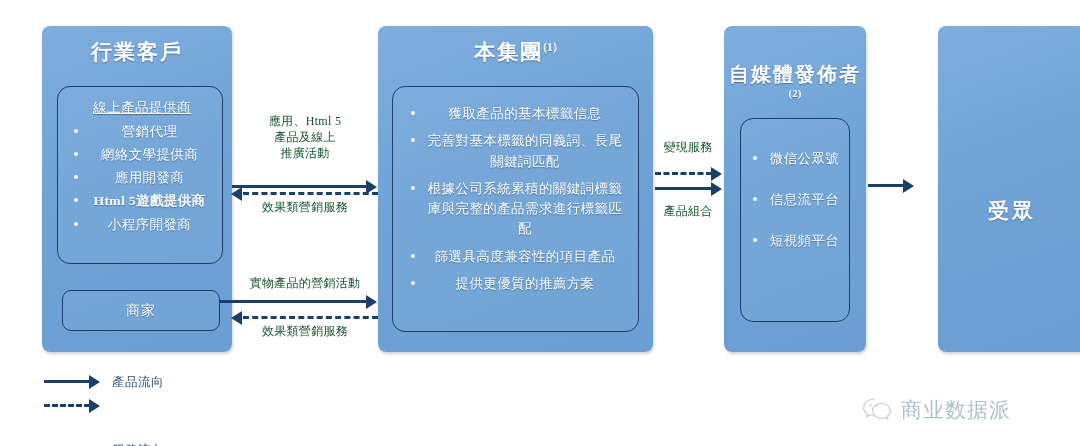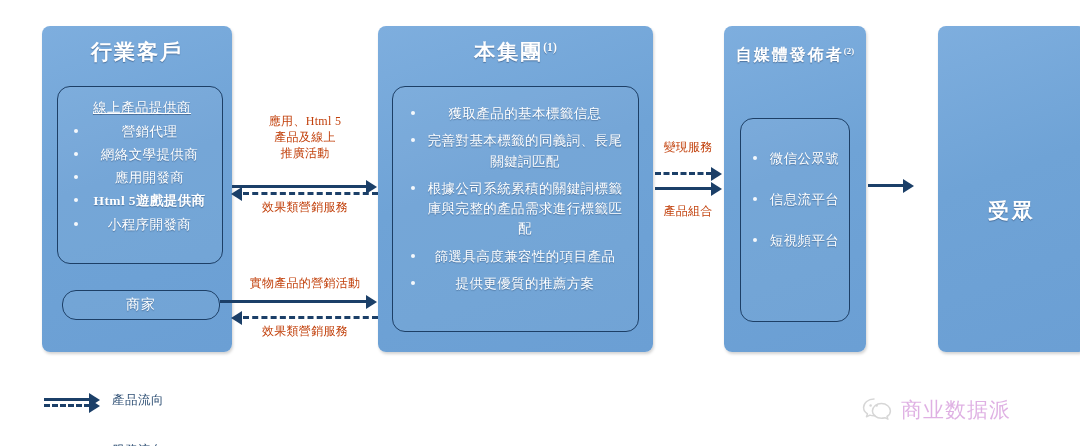--- a/index.html
+++ b/index.html
@@ -79,38 +79,38 @@
     position:absolute;width:0;height:0;
     border-left:11px solid #1b3f68;
     border-top:7px solid transparent;border-bottom:7px solid transparent;
   }
   .head-l{
     position:absolute;width:0;height:0;
     border-right:11px solid #1b3f68;
     border-top:7px solid transparent;border-bottom:7px solid transparent;
   }
   .conn-label{
-    position:absolute;text-align:center;color:#c2410c;
+    position:absolute;text-align:center;color:#14532d;
     font-size:12px;line-height:1.35;letter-spacing:.3px;
   }
 
   
   .legend-row{position:absolute;}
   .legend-text{
     position:absolute;color:#2e4f74;font-size:12.5px;letter-spacing:.5px;
   }
 
   
   #watermark{
     position:absolute;left:862px;top:396px;
     display:flex;align-items:center;gap:7px;
     opacity:.34;
   }
   #watermark .wm-text{
-    color:#a21caf;font-size:21px;letter-spacing:1px;
+    color:#0c4a6e;font-size:21px;letter-spacing:1px;
     font-family:"DejaVu Sans","Liberation Sans",sans-serif;
   }
 </style>
 </head>
 <body>
 
 <div id="stage">
 
   <div class="col" style="left:42px;top:26px;width:190px;height:326px;">
     <div class="col-title" style="top:14px;font-size:21px;">行業客戶</div>
@@ -120,42 +120,42 @@
     <div class="lead">線上產品提供商</div>
     <ul class="blist">
       <li>營銷代理</li>
       <li>網絡文學提供商</li>
       <li>應用開發商</li>
       <li style="font-weight:bold;">Html 5遊戲提供商</li>
       <li>小程序開發商</li>
     </ul>
   </div>
 
-  <div class="panel-flat" style="left:62px;top:290px;width:158px;height:30px;border-radius:14px;">
+  <div class="panel-flat" style="left:62px;top:290px;width:158px;height:41px;">
     <span>商家</span>
   </div>
 
   <div class="col" style="left:378px;top:26px;width:275px;height:326px;">
     <div class="col-title" style="top:14px;font-size:21px;">
       <span>本集團</span><sup>(1)</sup>
     </div>
   </div>
 
   <div class="panel" style="left:392px;top:86px;width:247px;height:246px;padding:17px 12px 0 14px;">
     <ul class="blist wide">
       <li>獲取產品的基本標籤信息</li>
       <li>完善對基本標籤的同義詞、長尾關鍵詞匹配</li>
       <li>根據公司系統累積的關鍵詞標籤庫與完整的產品需求進行標籤匹配</li>
       <li>篩選具高度兼容性的項目產品</li>
       <li>提供更優質的推薦方案</li>
     </ul>
   </div>
 
   <div class="col" style="left:724px;top:26px;width:142px;height:326px;">
-    <div class="col-title" style="top:20px;font-size:16px;">
+    <div class="col-title" style="top:37px;font-size:20px;">
       <span>自媒體發佈者</span><sup>(2)</sup>
     </div>
   </div>
 
   <div class="panel" style="left:740px;top:118px;width:110px;height:204px;padding:30px 6px 0 8px;">
     <ul class="blist spaced">
       <li>微信公眾號</li>
       <li>信息流平台</li>
       <li>短視頻平台</li>
     </ul>
@@ -187,21 +187,21 @@
   <div class="arrow-dash" style="left:655px;top:172px;width:57px;"></div>
   <div class="head-r" style="left:711px;top:166.5px;"></div>
 
   <div class="arrow-solid" style="left:655px;top:187px;width:57px;"></div>
   <div class="head-r" style="left:711px;top:181.5px;"></div>
   <div class="conn-label" style="left:651px;top:203px;width:74px;">產品組合</div>
 
   <div class="arrow-solid" style="left:868px;top:184px;width:37px;"></div>
   <div class="head-r" style="left:903px;top:178.5px;"></div>
 
-  <div class="legend-row" style="left:44px;top:392px;width:180px;height:18px;">
+  <div class="legend-row" style="left:44px;top:374px;width:180px;height:18px;">
     <div class="arrow-solid" style="left:0;top:6px;width:46px;"></div>
     <div class="head-r" style="left:45px;top:0.5px;"></div>
     <div class="legend-text" style="left:68px;top:0;">產品流向</div>
   </div>
 
   <div class="legend-row" style="left:44px;top:398px;width:180px;height:18px;">
     <div class="arrow-dash" style="left:0;top:6px;width:46px;"></div>
     <div class="head-r" style="left:45px;top:0.5px;"></div>
     <div class="legend-text" style="left:68px;top:16px;margin-top:28px;">服務流向</div>
   </div>

